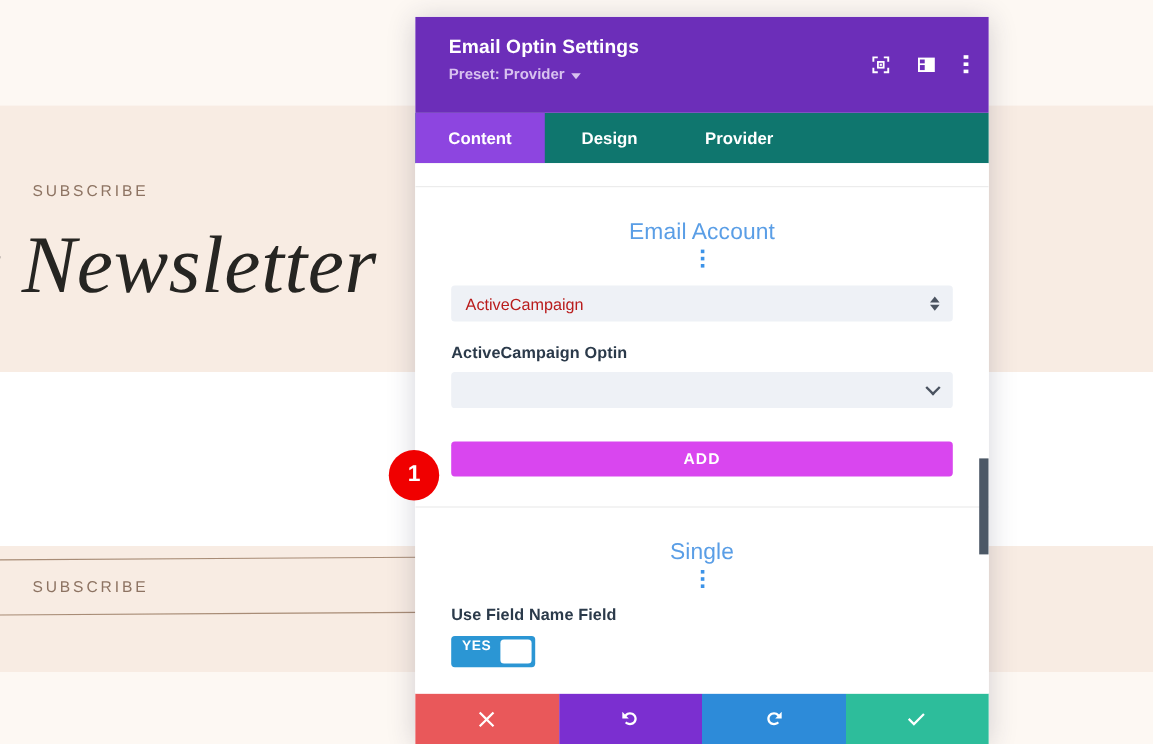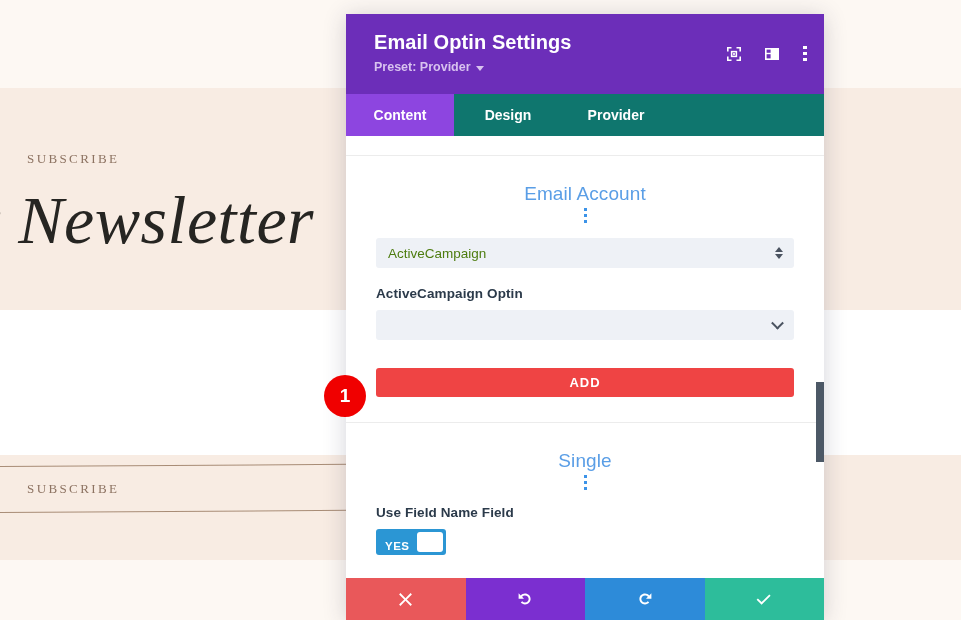--- a/index.html
+++ b/index.html
@@ -25,21 +25,21 @@
     width: 961px;
   }
   .band-cream-a { top: 0;   height: 88px;  background: #fdf8f3; }
   .band-cream-b { top: 88px; height: 222px; background: #f8ece3; }
   .band-white   { top: 310px; height: 145px; background: #ffffff; }
   .band-cream-c { top: 455px; height: 105px; background: #f8ece3; }
   .band-cream-d { top: 560px; height: 60px;  background: #fdf8f3; }
 
   .eyebrow {
     position: absolute;
-    font-family: Liberation Serif, serif;
+    font-family: Liberation Sans, sans-serif;
     font-size: 13px;
     letter-spacing: 2.4px;
     color: #8d7362;
     font-weight: 400;
   }
   #eyebrow-top { left: 27px; top: 151px; }
   #eyebrow-bottom { left: 27px; top: 481px; }
 
   .rule {
     position: absolute;
@@ -79,21 +79,21 @@
 
   #modal-header {
     background: #6c2eb9;
     padding: 16px 18px 12px 28px;
     position: relative;
     height: 80px;
     flex: 0 0 auto;
   }
   #modal-title {
     color: #fff;
-    font-size: 20px;
+    font-size: 16px;
     font-weight: bold;
     letter-spacing: .1px;
     line-height: 1.2;
   }
   #modal-preset {
     margin-top: 6px;
     color: #d8c2ef;
     font-size: 12.5px;
     font-weight: bold;
     display: inline-flex;
@@ -189,21 +189,21 @@
 
   .select-box {
     position: relative;
     background: #eef1f6;
     border-radius: 3px;
     height: 30px;
     display: flex;
     align-items: center;
     padding: 0 30px 0 12px;
     font-size: 13.5px;
-    color: #4d7c0f;
+    color: #b91c1c;
     cursor: pointer;
     margin-bottom: 18px;
   }
   .select-arrows {
     position: absolute;
     right: 11px;
     top: 50%;
     transform: translateY(-50%);
     display: flex;
     flex-direction: column;
@@ -224,35 +224,35 @@
     width: 9px; height: 9px;
     border-right: 2px solid #4a5360;
     border-bottom: 2px solid #4a5360;
     transform: translateY(-70%) rotate(45deg);
   }
 
   .btn-add {
     display: flex;
     align-items: center;
     justify-content: center;
-    background: #ef4444;
+    background: #d946ef;
     color: #fff;
     font-size: 13px;
     font-weight: bold;
     letter-spacing: .9px;
     height: 29px;
     border-radius: 3px;
     cursor: pointer;
     margin-bottom: 25px;
     margin-top: 28px;
   }
 
   .toggle {
     display: inline-flex;
-    align-items: flex-end;
+    align-items: flex-start;
     background: #2b96d4;
     border-radius: 3px;
     height: 26px;
     padding: 3px;
     cursor: pointer;
     width: 70px;
   }
   .toggle-label {
     color: #fff;
     font-size: 11.5px;

